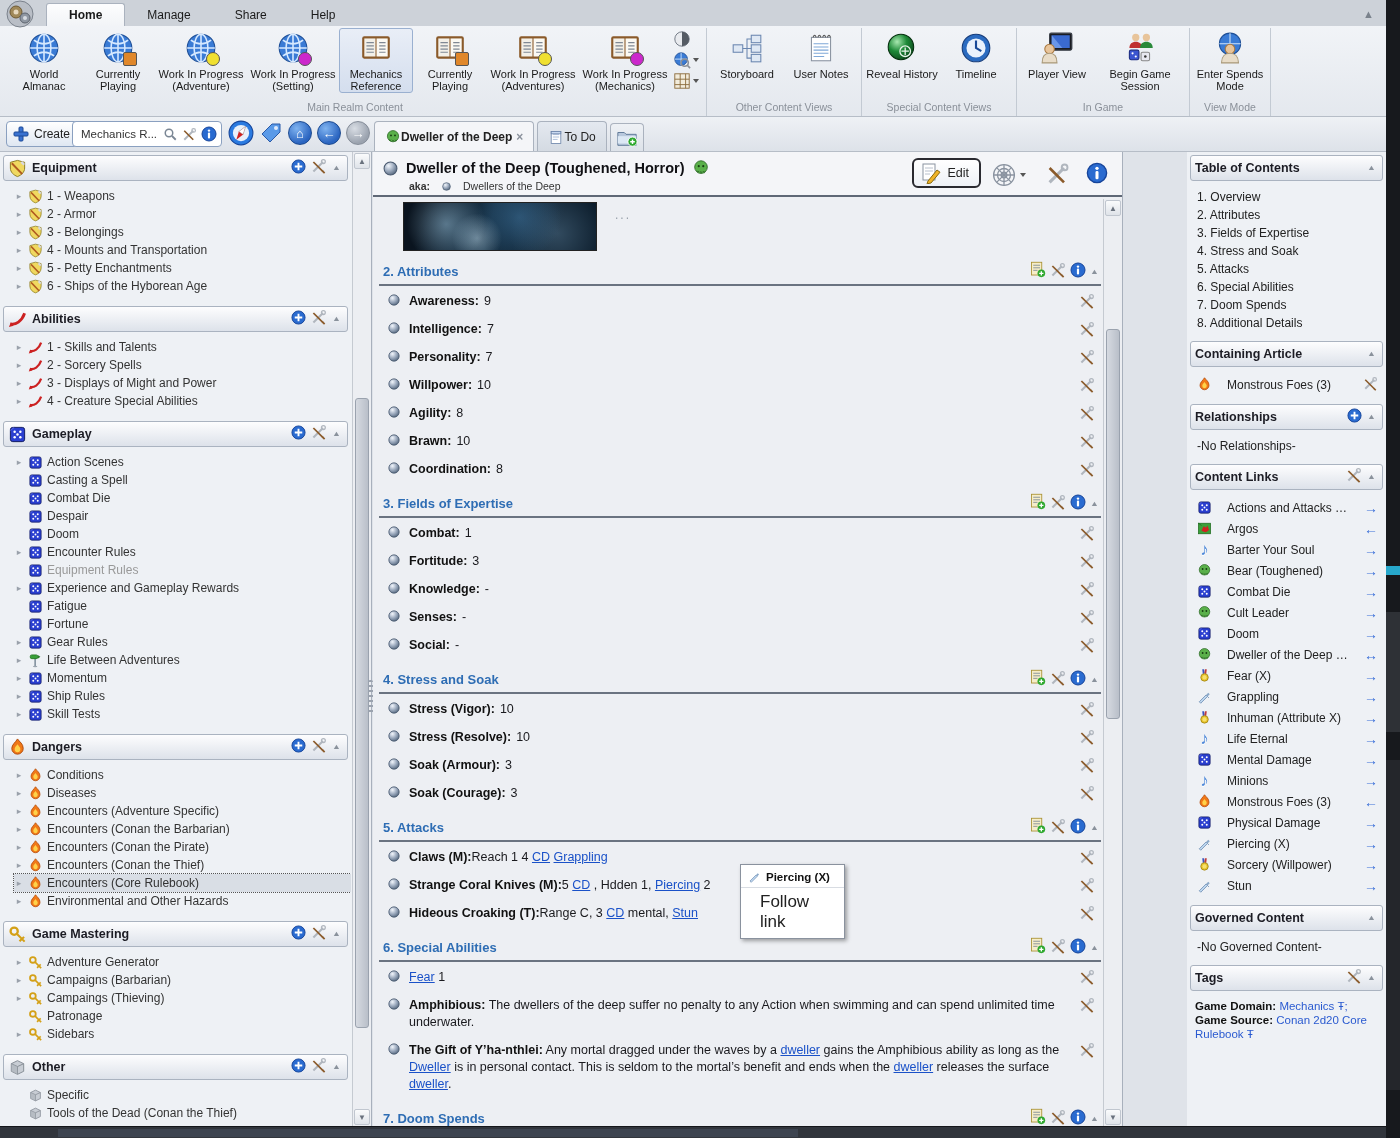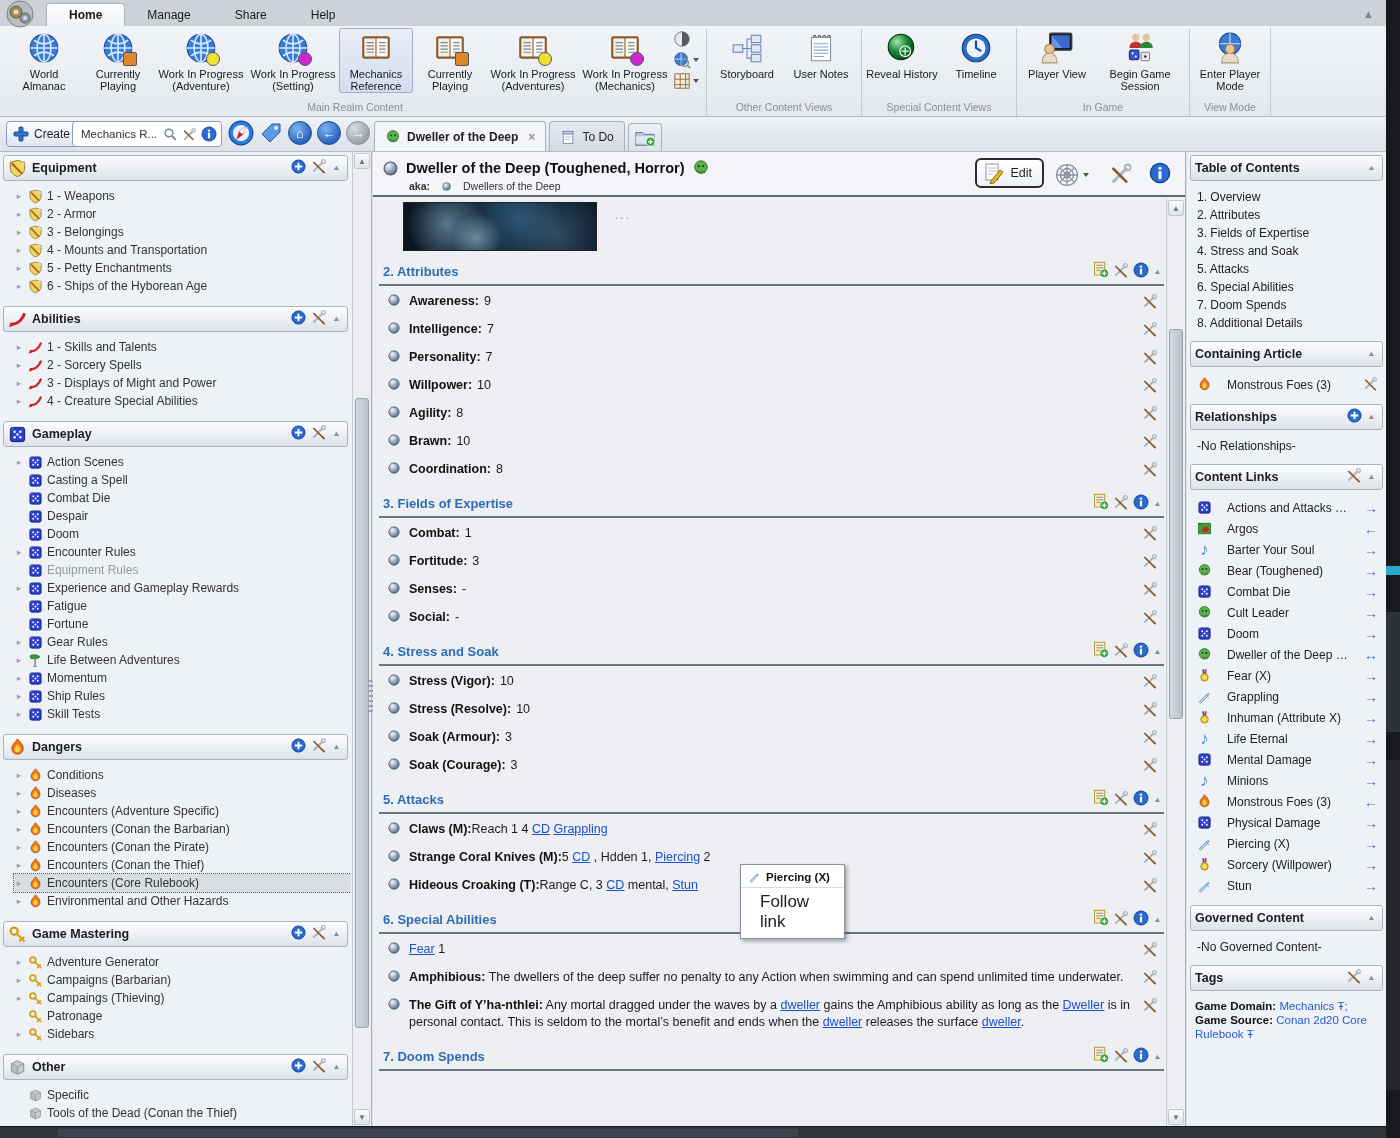--- a/index.html
+++ b/index.html
@@ -34,29 +34,29 @@
 
   
   .cmdbar { position:absolute; left:0; top:117px; right:0; height:35px; background:linear-gradient(#eef1f5,#dde2e9); border-bottom:1px solid #b6bdc7; }
   .createbtn { position:absolute; left:6px; top:4px; height:26px; padding:0 10px 0 6px; display:flex; align-items:center; gap:5px; font-size:12px; background:linear-gradient(#fff,#dfe7f2); border:1px solid #8aa0c0; border-radius:4px; }
   .searchbox { position:absolute; left:72px; top:4px; width:150px; height:26px; background:#fff; border:1px solid #8aa0c0; border-radius:4px; display:flex; align-items:center; padding:0 4px 0 8px; gap:4px; }
   .searchbox .val { flex:1; font-size:11.5px; color:#333; white-space:nowrap; overflow:hidden; }
   .navstrip { position:absolute; left:228px; top:3px; display:flex; align-items:center; gap:5px; }
   .navcircle { width:24px; height:24px; border-radius:50%; color:#fff; font-size:13px; display:flex; align-items:center; justify-content:center; background:radial-gradient(circle at 35% 30%,#7fb3f0,#2a64c0 70%); border:1px solid #1c4a90; }
   .navcircle.dis { background:radial-gradient(circle at 35% 30%,#d8dde4,#9aa2ae 70%); border-color:#858d99; }
   .doctabs { position:absolute; left:374px; top:4px; bottom:0; display:flex; align-items:flex-end; }
-  .doctab { height:30px; display:flex; align-items:center; gap:6px; padding:0 10px; font-size:12px; border:1px solid #aab2be; border-bottom:none; border-radius:4px 4px 0 0; background:linear-gradient(#e4e9f0,#d4dae2); margin-right:3px; color:#222; }
+  .doctab { height:30px; display:flex; align-items:center; padding:0 10px; font-size:12px; border:1px solid #aab2be; border-bottom:none; border-radius:4px 4px 0 0; background:linear-gradient(#e4e9f0,#d4dae2); margin-right:3px; color:#222; }
   .doctab.active { background:#f4f5f8; font-weight:bold; }
   .tabx { color:#8a919c; font-size:12px; font-weight:bold; margin-left:4px; }
   .newtabbtn { height:28px; width:34px; display:flex; align-items:center; justify-content:center; border:1px solid #aab2be; border-bottom:none; border-radius:4px 4px 0 0; background:linear-gradient(#eef1f5,#dde2e9); }
 
   
   .sidebar { position:absolute; left:0; top:152px; width:372px; bottom:0; background:#eef1f5; border-right:1px solid #a8b0bc; overflow:hidden; }
   .sb-inner { position:absolute; left:0; top:0; right:20px; bottom:0; overflow:hidden; }
-  .main { position:absolute; left:373px; top:152px; width:813px; bottom:0; background:#edeff3; border-right:1px solid #a8b0bc; overflow:hidden; }
+  .main { position:absolute; left:373px; top:152px; width:750px; bottom:0; background:#edeff3; border-right:1px solid #a8b0bc; overflow:hidden; }
   .rightbar { position:absolute; left:1187px; top:152px; width:199px; bottom:0; background:#eef1f5; overflow:hidden; }
 
   
   .phead { margin:3px 3px 2px; height:26px; border:1px solid #aab3c0; border-radius:3px; background:linear-gradient(#fdfdfe,#dde2ea); display:flex; align-items:center; padding:0 6px 0 4px; gap:5px; }
   .phead .ptitle { flex:1; font-size:12.5px; font-weight:bold; color:#1c1c24; white-space:nowrap; overflow:hidden; }
   .chev { color:#8a929c; font-size:9px; transform:scaleY(.8); }
 
   
   .tree { padding:4px 0 8px 14px; }
   .titem { height:18px; display:flex; align-items:center; gap:4px; font-size:12px; color:#333; white-space:nowrap; }
@@ -362,21 +362,21 @@
           <div class="rbtns">
             <div class="rbtn">
               <span class="ic" style="width:34px;height:34px">
                 <svg viewBox="0 0 32 32">
                   <circle cx="16" cy="12" r="10" fill="#3a7bd5" stroke="#1d4e96"></circle>
                   <path d="M6 12h20M16 2v20" stroke="#cfe4fa"></path>
                   <circle cx="16" cy="17" r="4.5" fill="#e8c49a" stroke="#a87840"></circle>
                   <path d="M8 30c0-6 3.5-9 8-9s8 3 8 9z" fill="#e8dcc8" stroke="#a89878"></path>
                 </svg>
               </span>
-              <span>Enter Player Mode</span>
+              <span>Enter Spends Mode</span>
             </div>
           </div>
           <div class="rlabel">View Mode</div>
         </div>
       </div>
   </div>
 
   <div class="cmdbar">
     <div class="createbtn">
       <span class="ic" style="width:16px;height:16px">
@@ -1388,20 +1388,32 @@
                   <path d="M3 17L15 5" stroke="#b0b6be" stroke-width="2.6"></path>
                   <circle cx="15.5" cy="4.5" r="2.4" fill="none" stroke="#b0b6be" stroke-width="1.6"></circle>
                   <path d="M3 5l12 12" stroke="#8a5a2a" stroke-width="2.2"></path>
                   <path d="M14.5 16.5l2.5 2.5" stroke="#8a5a2a" stroke-width="2.2"></path>
                 </svg>
               </span></span></div>
           <div class="rowitem"><span class="sph ic" style="width:12px;height:12px">
               <svg viewBox="0 0 14 14">
                 <circle cx="7" cy="7" r="6" fill="url(#sphG)" stroke="#4a5a70"></circle>
               </svg>
+            </span><b>Knowledge:</b><span class="val">-</span><span class="rwrench"><span class="ic" style="width:16px;height:16px">
+                <svg viewBox="0 0 20 20">
+                  <path d="M3 17L15 5" stroke="#b0b6be" stroke-width="2.6"></path>
+                  <circle cx="15.5" cy="4.5" r="2.4" fill="none" stroke="#b0b6be" stroke-width="1.6"></circle>
+                  <path d="M3 5l12 12" stroke="#8a5a2a" stroke-width="2.2"></path>
+                  <path d="M14.5 16.5l2.5 2.5" stroke="#8a5a2a" stroke-width="2.2"></path>
+                </svg>
+              </span></span></div>
+          <div class="rowitem"><span class="sph ic" style="width:12px;height:12px">
+              <svg viewBox="0 0 14 14">
+                <circle cx="7" cy="7" r="6" fill="url(#sphG)" stroke="#4a5a70"></circle>
+              </svg>
             </span><b>Senses:</b><span class="val">-</span><span class="rwrench"><span class="ic" style="width:16px;height:16px">
                 <svg viewBox="0 0 20 20">
                   <path d="M3 17L15 5" stroke="#b0b6be" stroke-width="2.6"></path>
                   <circle cx="15.5" cy="4.5" r="2.4" fill="none" stroke="#b0b6be" stroke-width="1.6"></circle>
                   <path d="M3 5l12 12" stroke="#8a5a2a" stroke-width="2.2"></path>
                   <path d="M14.5 16.5l2.5 2.5" stroke="#8a5a2a" stroke-width="2.2"></path>
                 </svg>
               </span></span></div>
           <div class="rowitem"><span class="sph ic" style="width:12px;height:12px">
               <svg viewBox="0 0 14 14">

